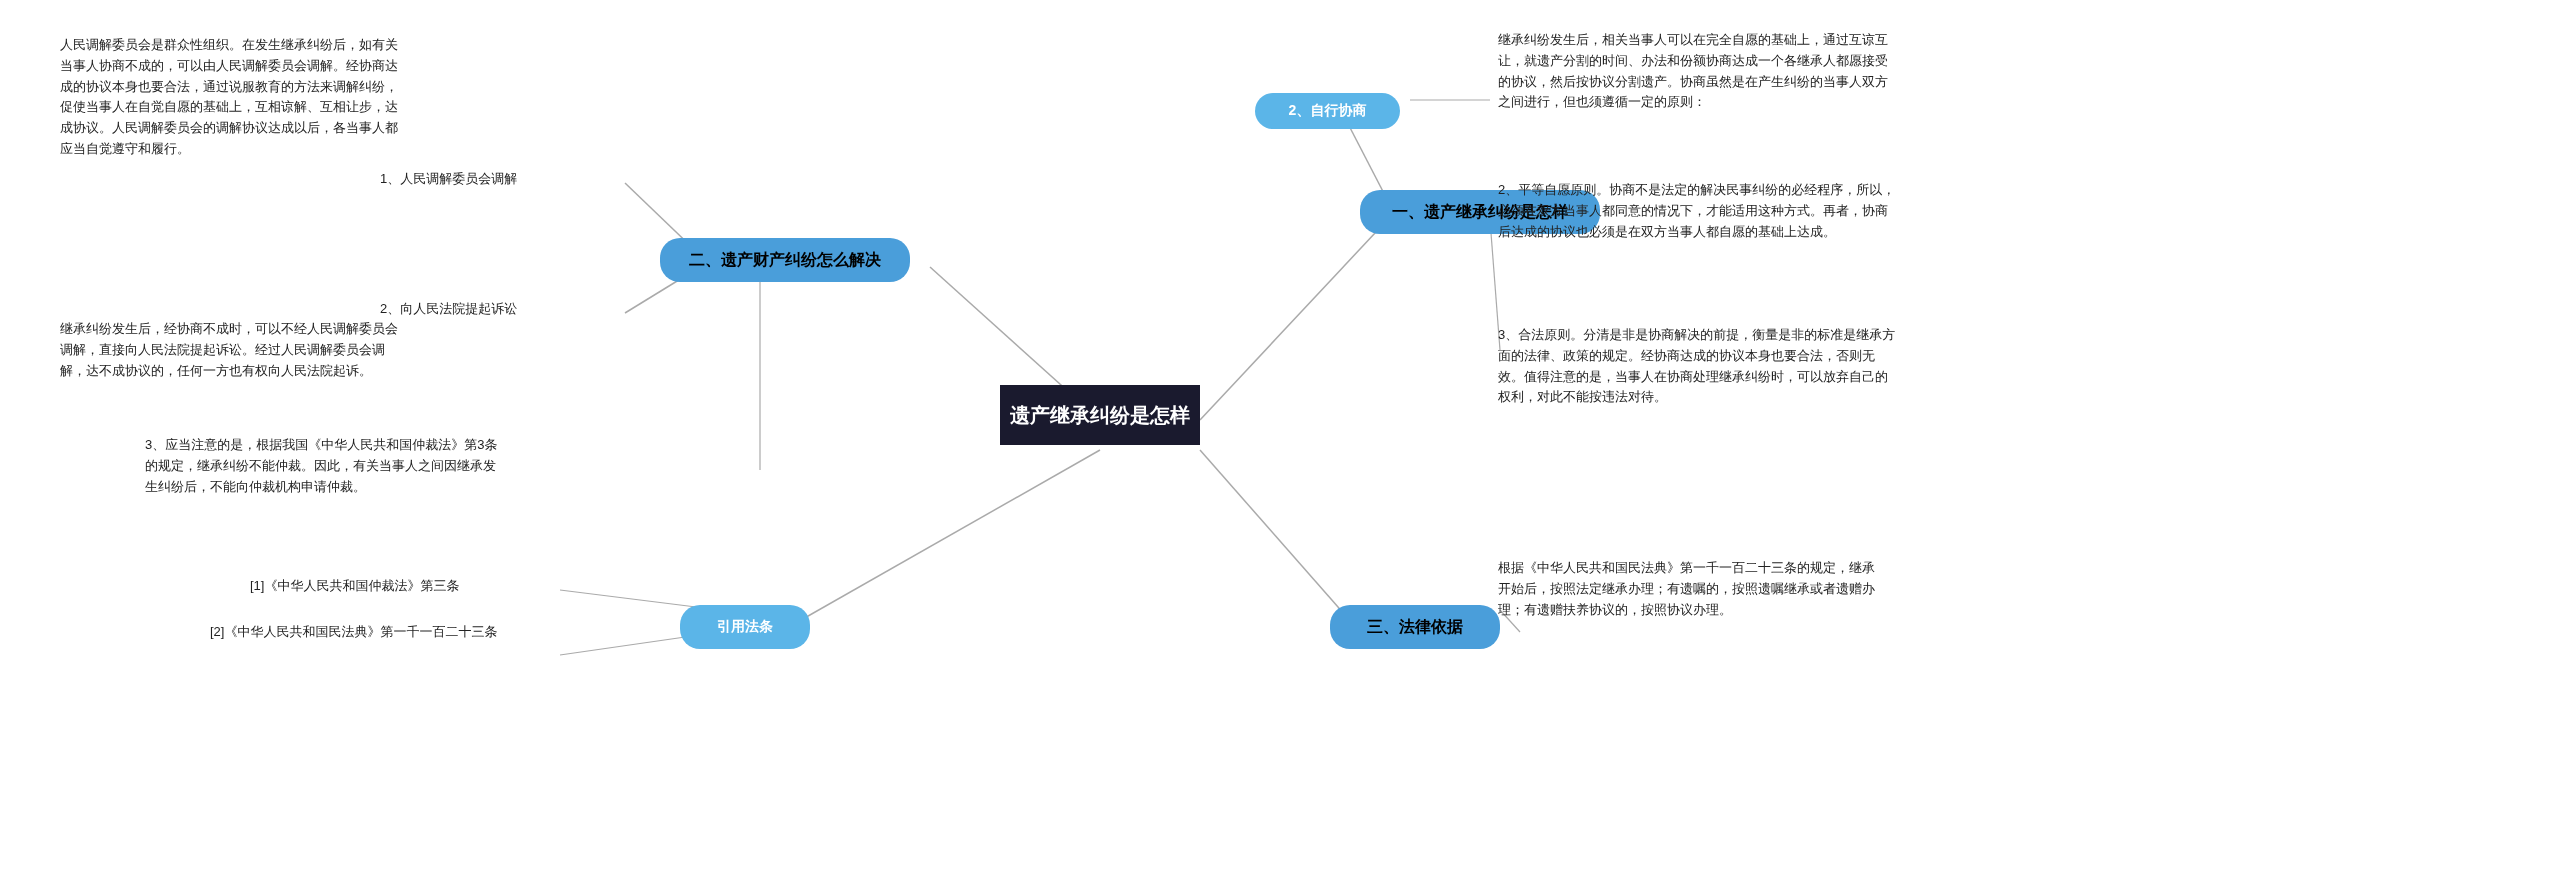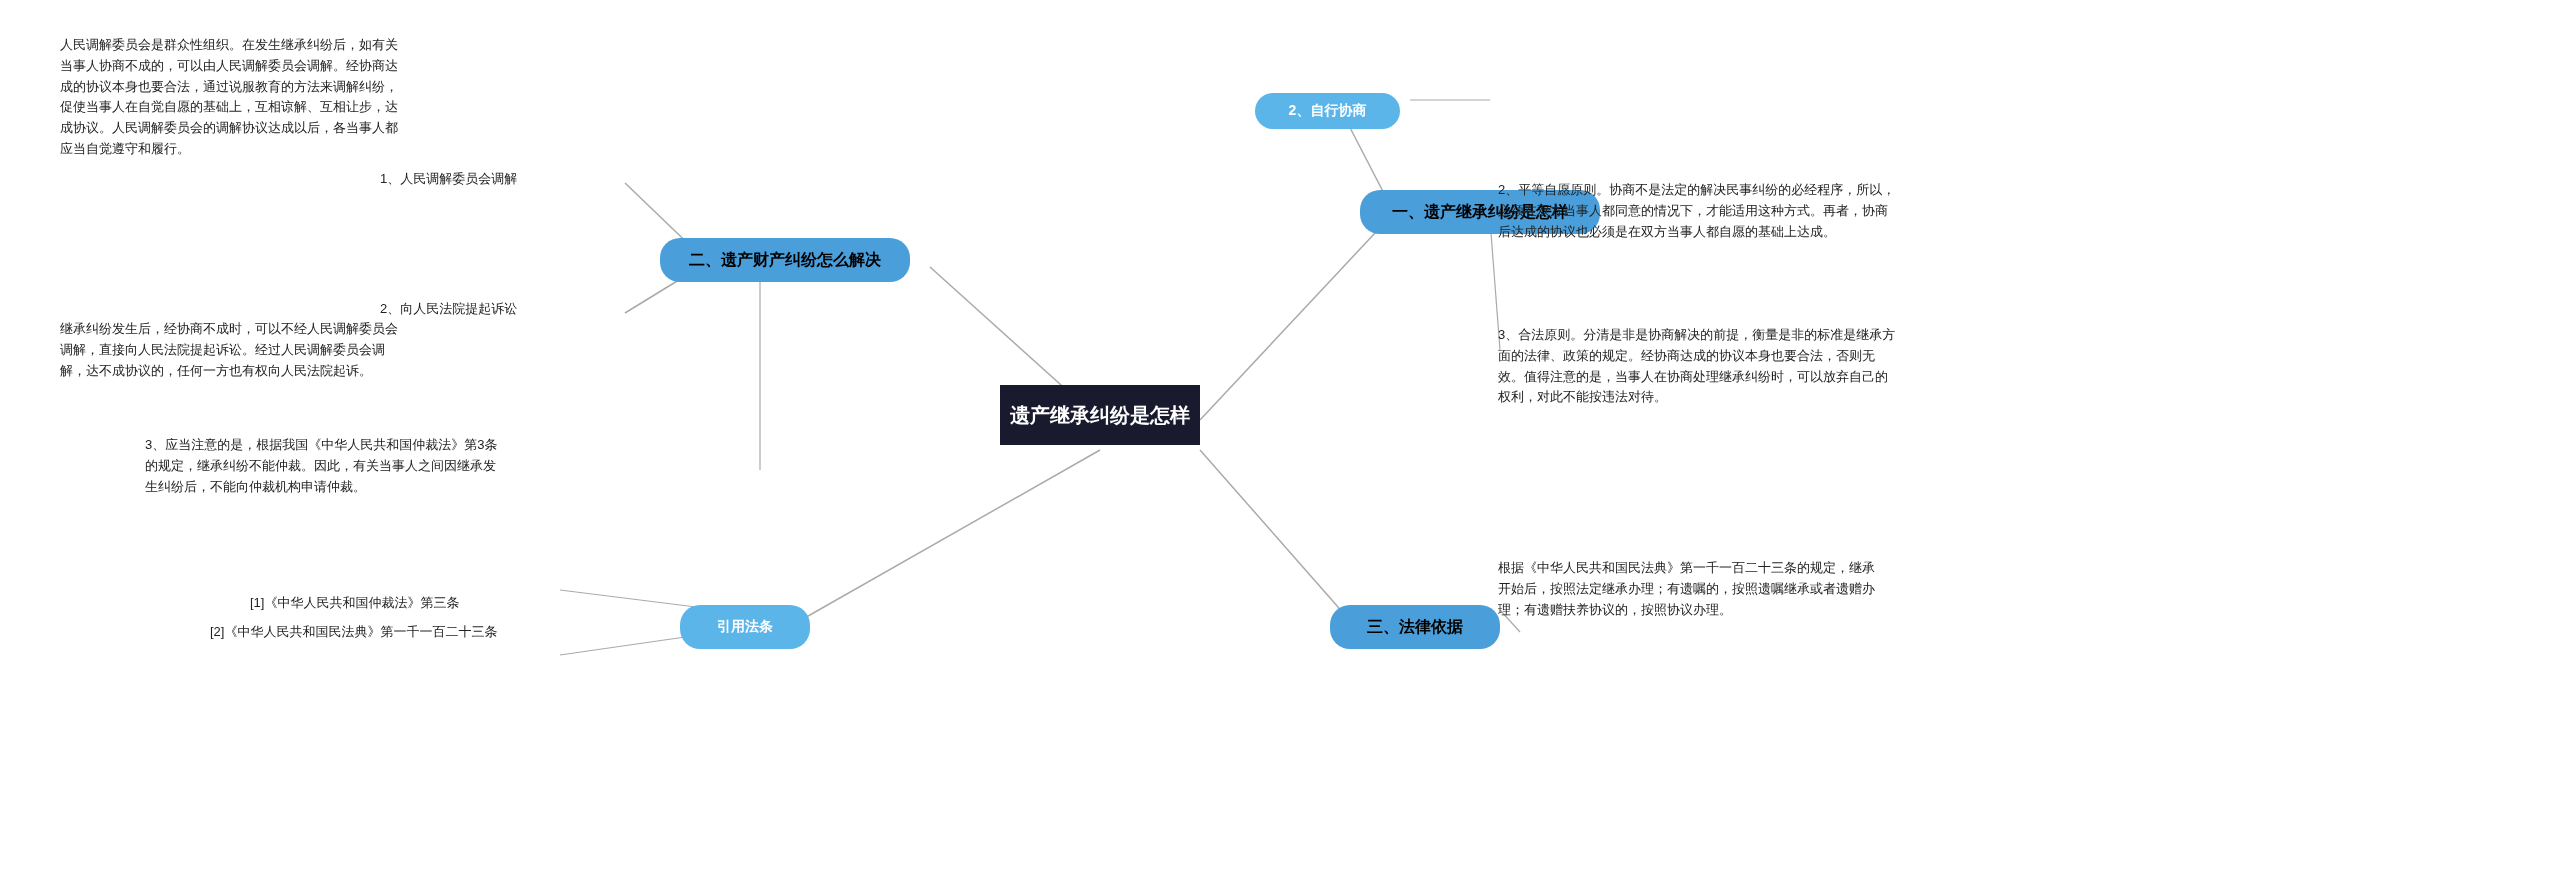--- a/index.html
+++ b/index.html
@@ -134,24 +134,25 @@
   <div class="text-block" style="left:60px; top:35px; max-width:340px;">人民调解委员会是群众性组织。在发生继承纠纷后，如有关当事人协商不成的，可以由人民调解委员会调解。经协商达成的协议本身也要合法，通过说服教育的方法来调解纠纷，促使当事人在自觉自愿的基础上，互相谅解、互相让步，达成协议。人民调解委员会的调解协议达成以后，各当事人都应当自觉遵守和履行。</div>
 
   <div style="position:absolute; left:380px; top:170px; font-size:13px; color:#222; white-space:nowrap;">1、人民调解委员会调解</div>
 
   <div class="text-block" style="left:60px; top:285px; max-width:340px;margin-top:34px;">继承纠纷发生后，经协商不成时，可以不经人民调解委员会调解，直接向人民法院提起诉讼。经过人民调解委员会调解，达不成协议的，任何一方也有权向人民法院起诉。</div>
 
   <div style="position:absolute; left:380px; top:300px; font-size:13px; color:#222; white-space:nowrap;">2、向人民法院提起诉讼</div>
 
   <div class="text-block" style="left:145px; top:435px; max-width:360px;">3、应当注意的是，根据我国《中华人民共和国仲裁法》第3条的规定，继承纠纷不能仲裁。因此，有关当事人之间因继承发生纠纷后，不能向仲裁机构申请仲裁。</div>
 
-  <div class="text-block" style="left:210px; top:593px; max-width:340px;padding-left:40px;">[1]《中华人民共和国仲裁法》第三条</div>
+  <div class="text-block" style="left:210px; top:576px; max-width:340px;padding-left:40px;">[1]《中华人民共和国仲裁法》第三条</div>
 
   <div class="text-block" style="left:210px; top:622px; max-width:340px;">[2]《中华人民共和国民法典》第一千一百二十三条</div>
 
+  <div class="text-block-wide" style="left:1498px; top:30px; max-width:400px;">继承纠纷发生后，相关当事人可以在完全自愿的基础上，通过互谅互让，就遗产分割的时间、办法和份额协商达成一个各继承人都愿接受的协议，然后按协议分割遗产。协商虽然是在产生纠纷的当事人双方之间进行，但也须遵循一定的原则：</div>
 
   <div class="text-block-wide" style="left:1498px; top:180px; max-width:400px;">2、平等自愿原则。协商不是法定的解决民事纠纷的必经程序，所以，必须在双方当事人都同意的情况下，才能适用这种方式。再者，协商后达成的协议也必须是在双方当事人都自愿的基础上达成。</div>
 
   <div class="text-block-wide" style="left:1498px; top:325px; max-width:400px;">3、合法原则。分清是非是协商解决的前提，衡量是非的标准是继承方面的法律、政策的规定。经协商达成的协议本身也要合法，否则无效。值得注意的是，当事人在协商处理继承纠纷时，可以放弃自己的权利，对此不能按违法对待。</div>
 
   <div class="text-block-wide" style="left:1498px; top:558px; max-width:380px;">根据《中华人民共和国民法典》第一千一百二十三条的规定，继承开始后，按照法定继承办理；有遗嘱的，按照遗嘱继承或者遗赠办理；有遗赠扶养协议的，按照协议办理。</div>
 
 </div>
 
 </body></html>

